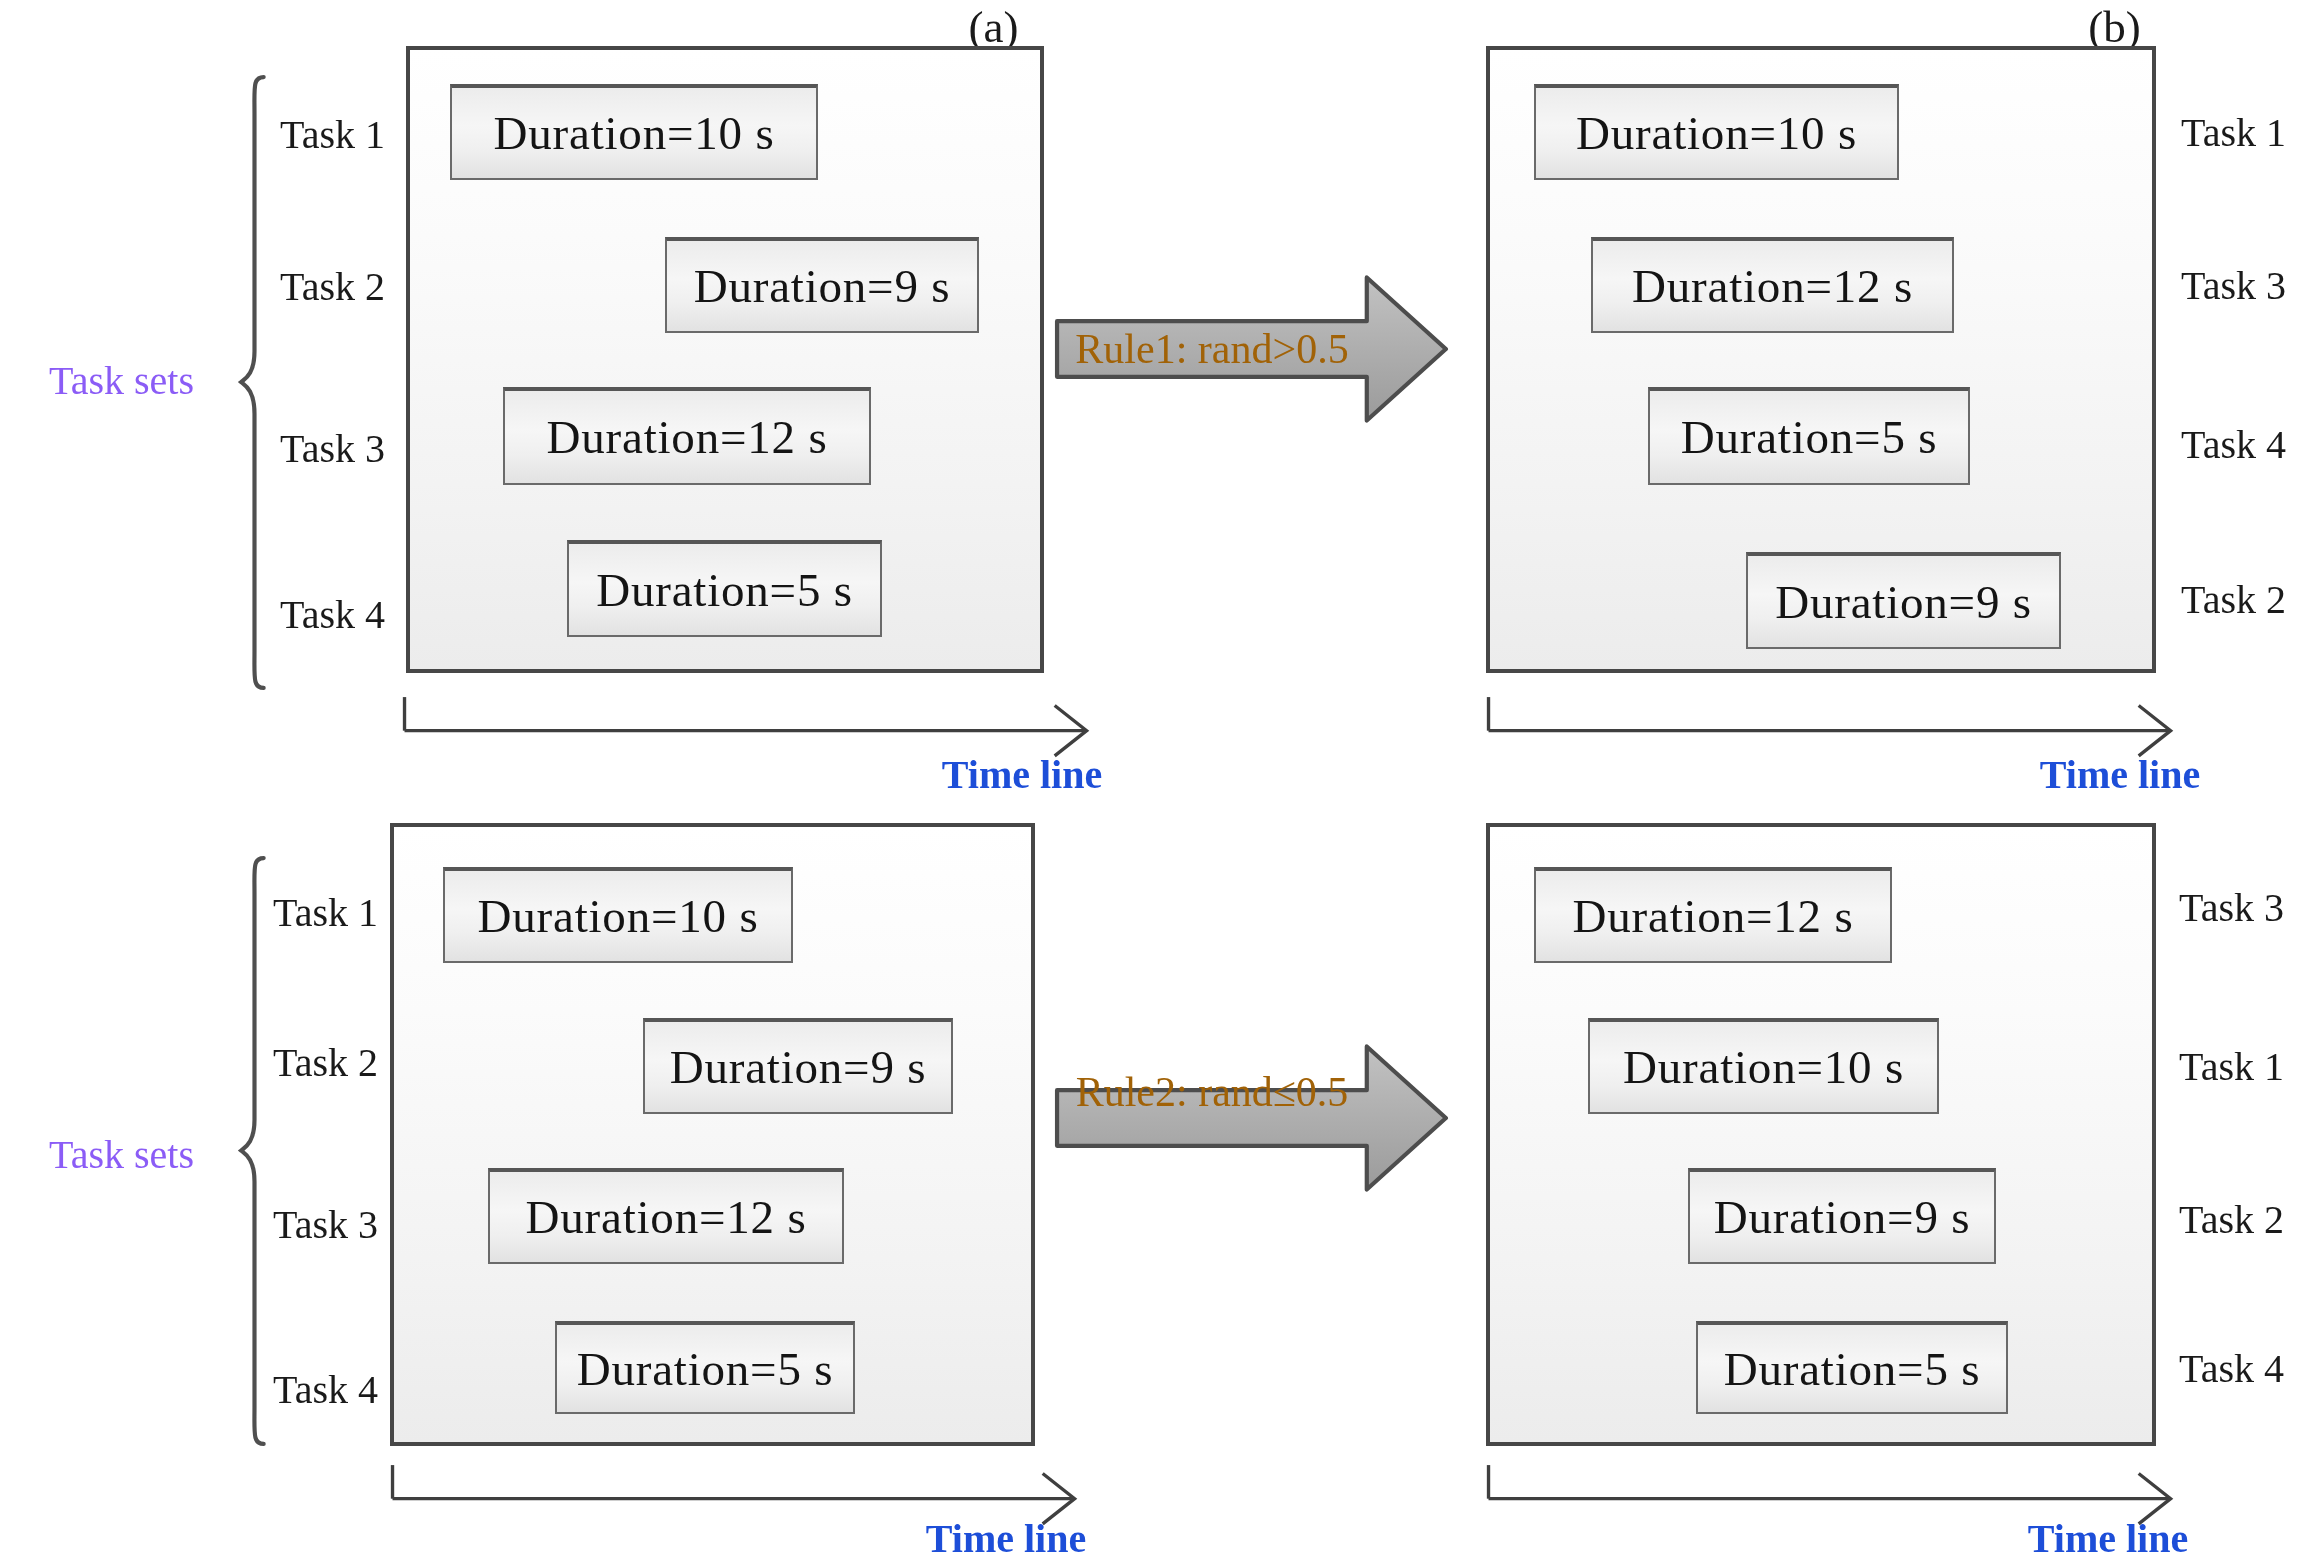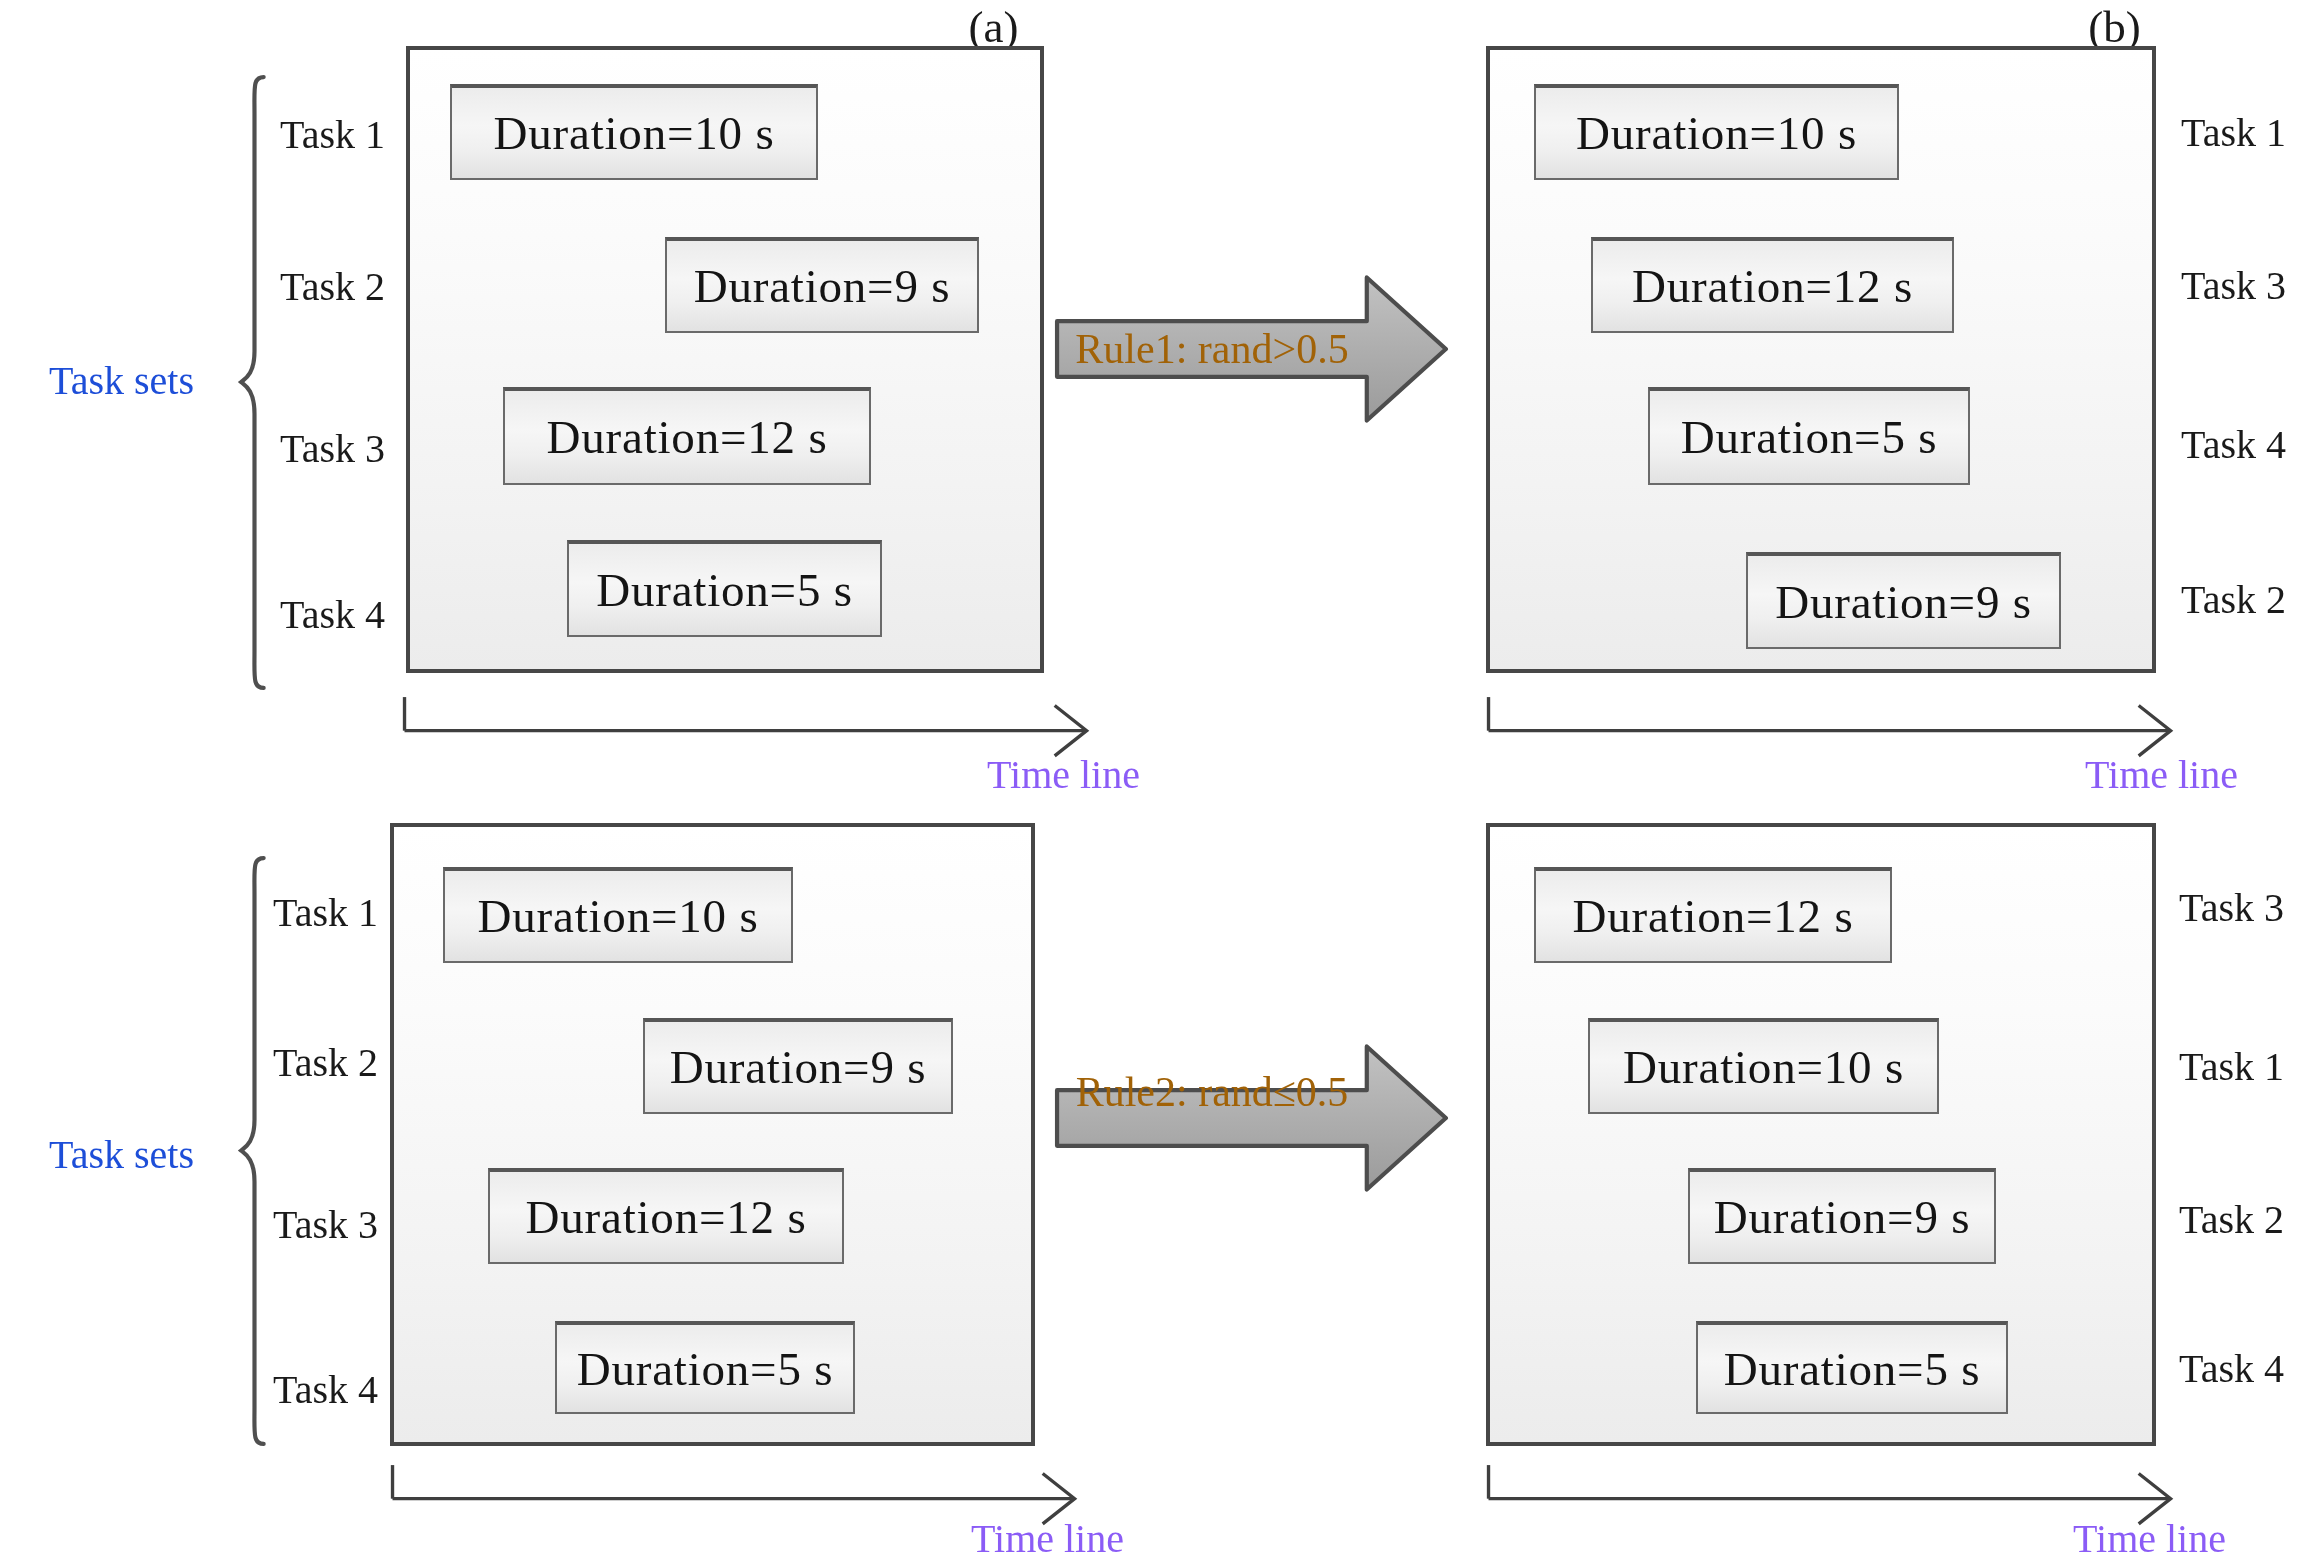--- a/index.html
+++ b/index.html
@@ -47,31 +47,32 @@
     white-space: nowrap;
     color: #1a1a1a;
   }
   .task-label.right-side { text-align: left; width: 151px; }
   .task-label.left-side  { text-align: right; width: 126px; }
   .sets-label {
     position: absolute;
     font-size: 40px;
     line-height: 47px;
     white-space: nowrap;
-    color: #1d4ed8;
+    color: #8b5cf6;
   }
   .brace, .timeline, .rule-arrow { position: absolute; }
   .timeline-label {
     position: absolute;
     width: 236px;
-    text-align: right;
+    text-align: center;
     font-size: 40px;
     line-height: 39px;
     white-space: nowrap;
-    color: #8b5cf6;
+    color: #1d4ed8;
+    font-weight: bold;
   }
   .rule-label {
     position: absolute;
     width: 310px;
     height: 56px;
     display: flex;
     align-items: center;
     justify-content: center;
     font-size: 42px;
     white-space: nowrap;

